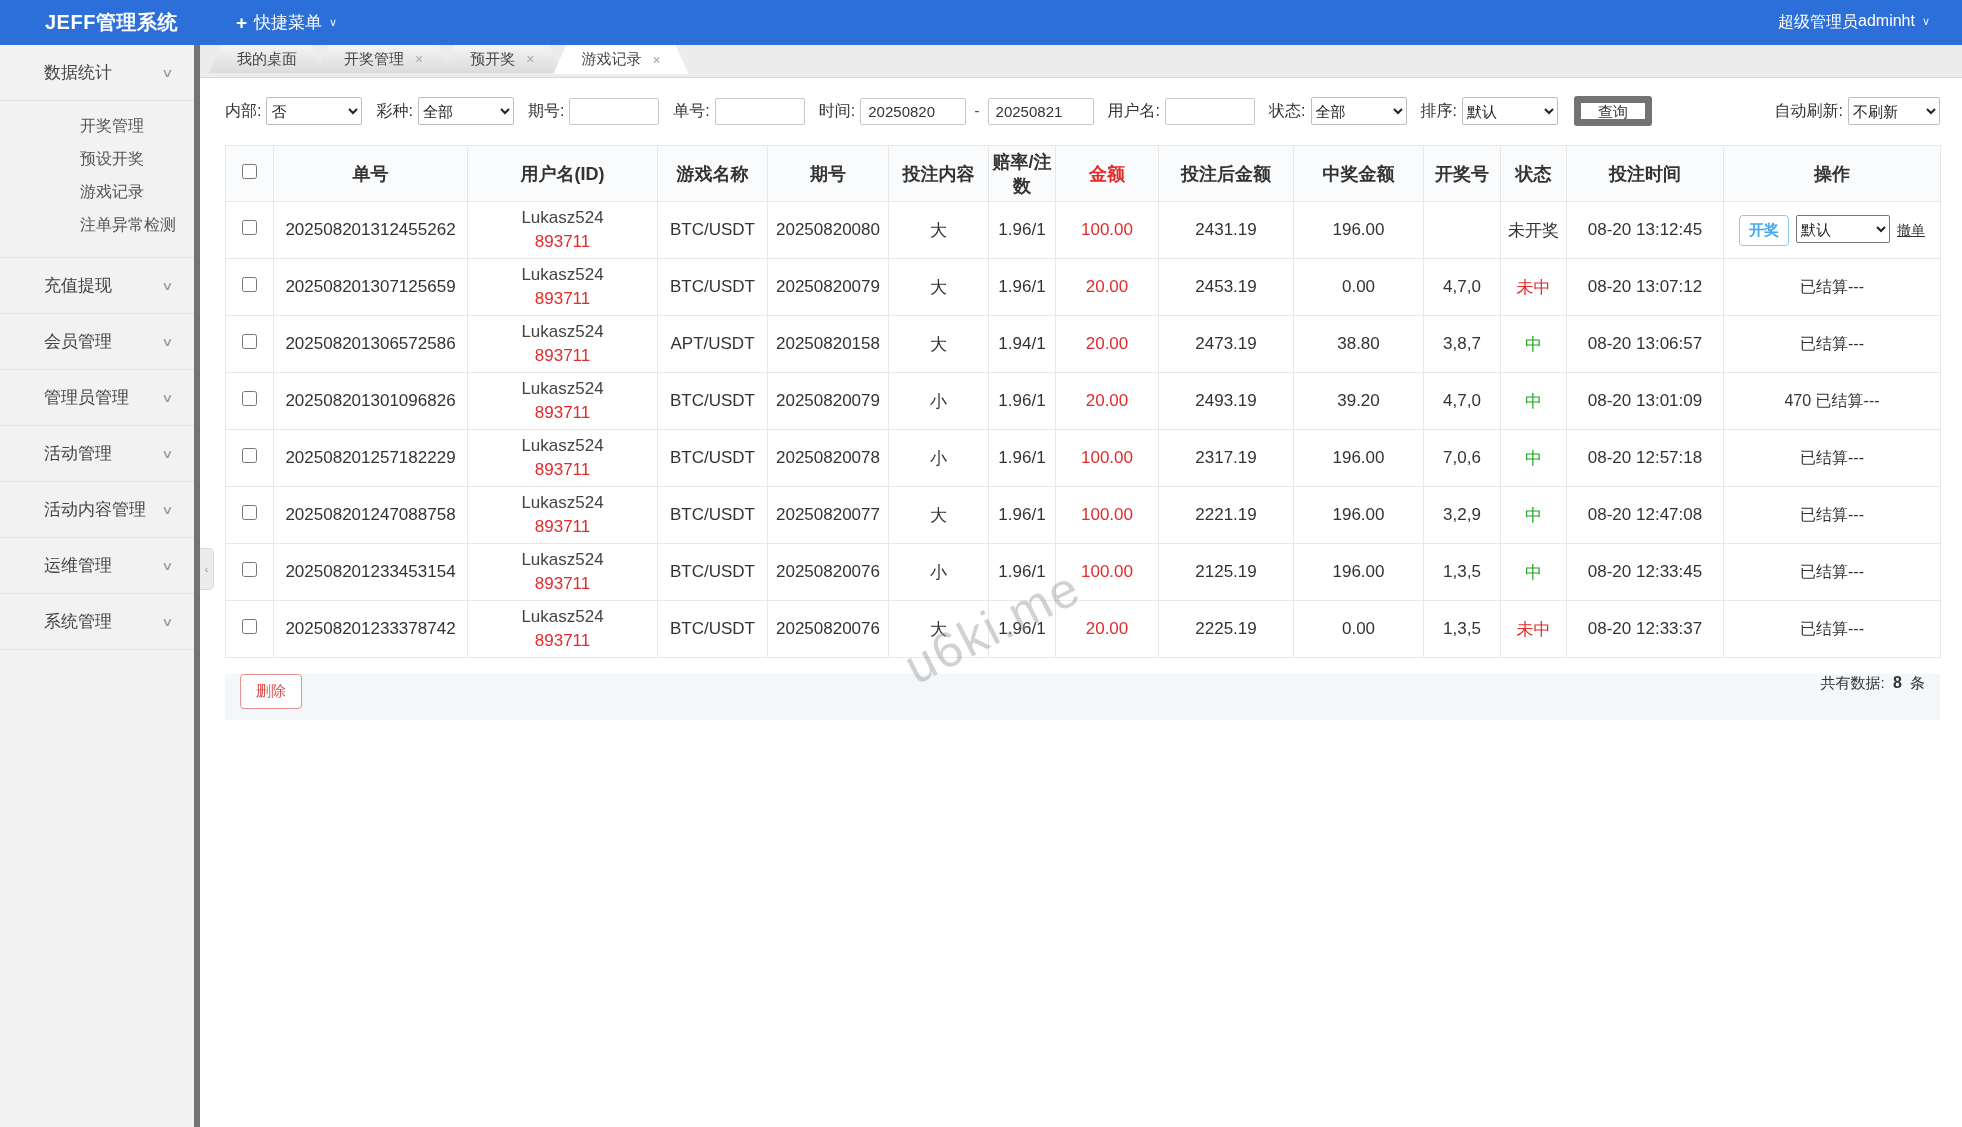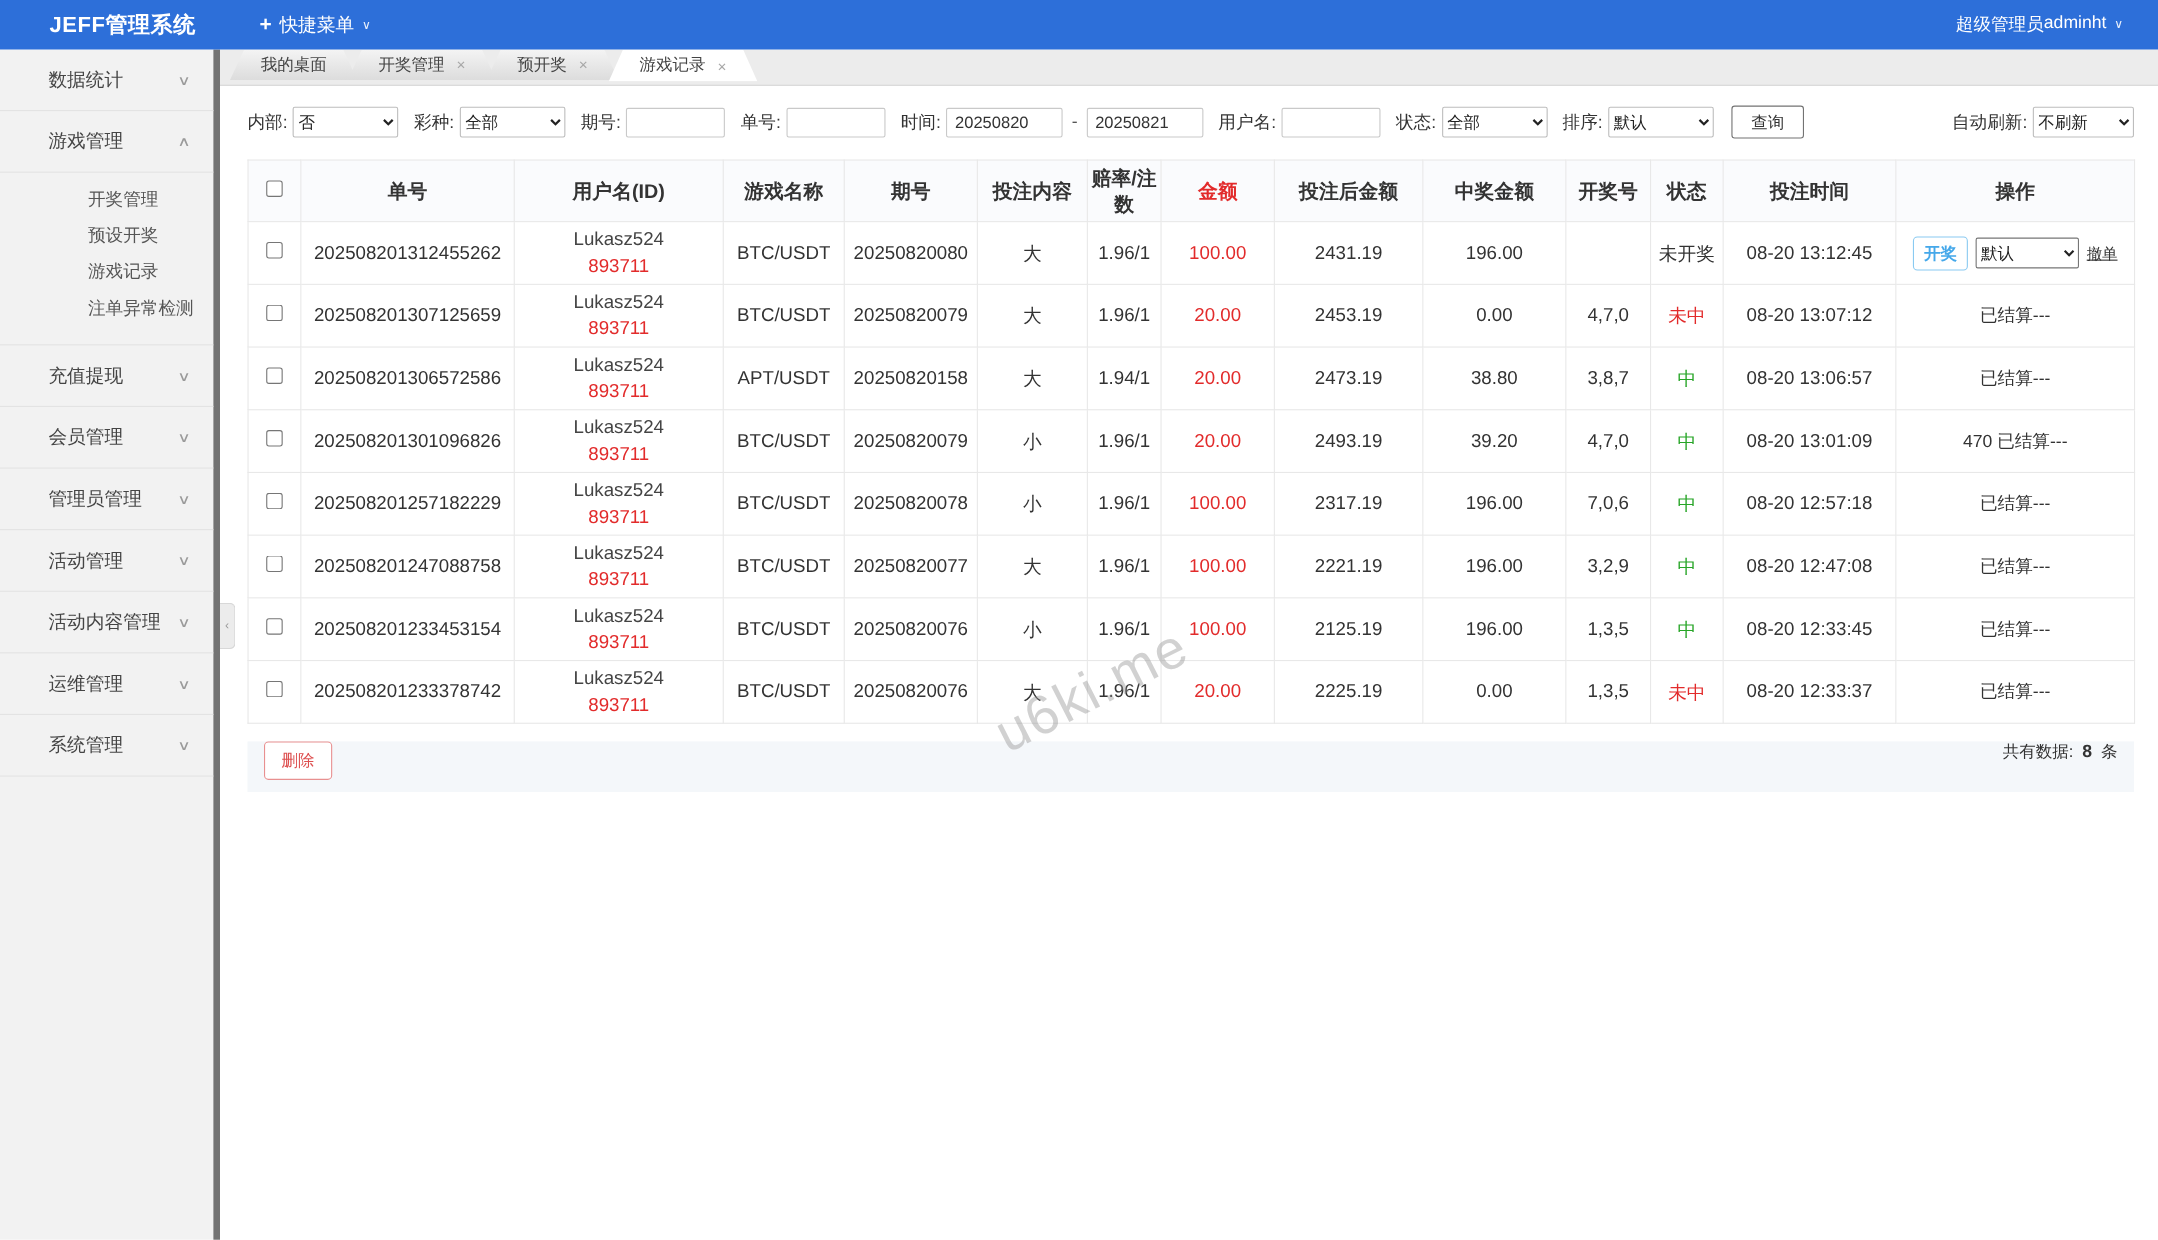--- a/index.html
+++ b/index.html
@@ -47,21 +47,21 @@
   .filterbar .lbl { margin:0 5px 0 14px; white-space:nowrap; }
   .filterbar .lbl:first-child { margin-left:0; }
   select { height:28px; border:1px solid #bdbdbd; background:#fff; font-size:15px; color:#222;
     border-radius:2px; font-family:inherit; }
   .sel-std { width:96px; }
   .inp { width:90px; height:27px; border:1px solid #c9c9c9; border-radius:2px;
     font-size:15px; padding:0 7px; color:#333; font-family:inherit; }
   .inp-time { width:106px; }
   .dash { margin:0 8px; color:#555; }
   .btn-query { height:30px; padding:0 17px; margin-left:16px; background:#fff;
-    border:1px solid #737373; border-radius:3px; font-size:15px; color:#333;
+    border:7px solid #737373; border-radius:3px; font-size:15px; color:#333;
     cursor:pointer; font-family:inherit; }
   .auto-refresh { margin-left:auto; display:flex; align-items:center;justify-content:space-between; }
   .auto-refresh select { width:92px; }
 
   
   table { margin-top:14px; width:1715px; border-collapse:collapse; table-layout:fixed; }
   th, td { border:1px solid #e8e8e8; text-align:center; vertical-align:middle; }
   th { height:56px; background:#fafbfd; font-size:18px; font-weight:bold; color:#333; }
   td { height:57px; font-size:17px; color:#333; background:#fff; }
   .red { color:#e22b2b; }
@@ -106,24 +106,20 @@
       <span class="caret">∨</span>
     </span>
   </div>
 </div>
 
 <div class="sidebar">
   <nav id="sidebar-nav">
       <div class="side-group">
         <span>数据统计</span>
         <span class="chev">∨</span>
-      </div>
-      <div class="side-group">
-        <span>游戏管理</span>
-        <span class="chev">∧</span>
       </div>
       <div class="side-sub">
         <div class="side-sub-item">开奖管理</div>
         <div class="side-sub-item">预设开奖</div>
         <div class="side-sub-item">游戏记录</div>
         <div class="side-sub-item">注单异常检测</div>
       </div>
       <div class="side-group">
         <span>充值提现</span>
         <span class="chev">∨</span>

